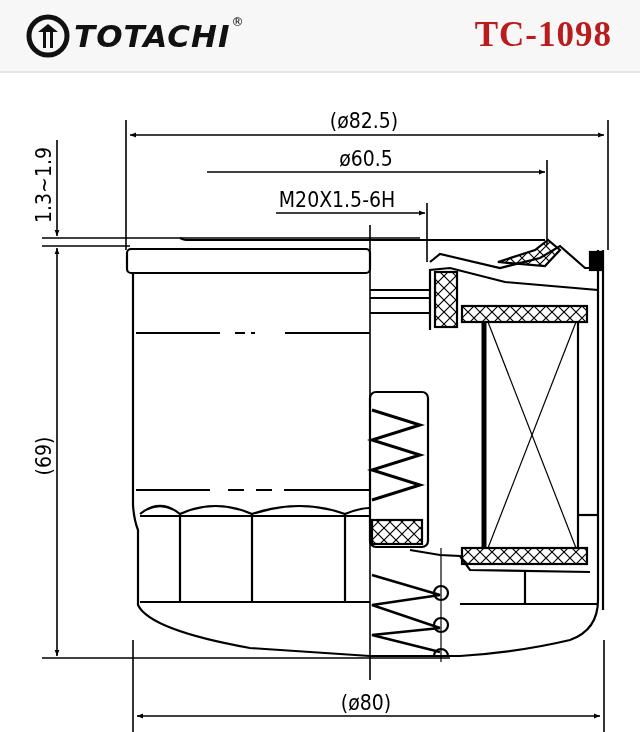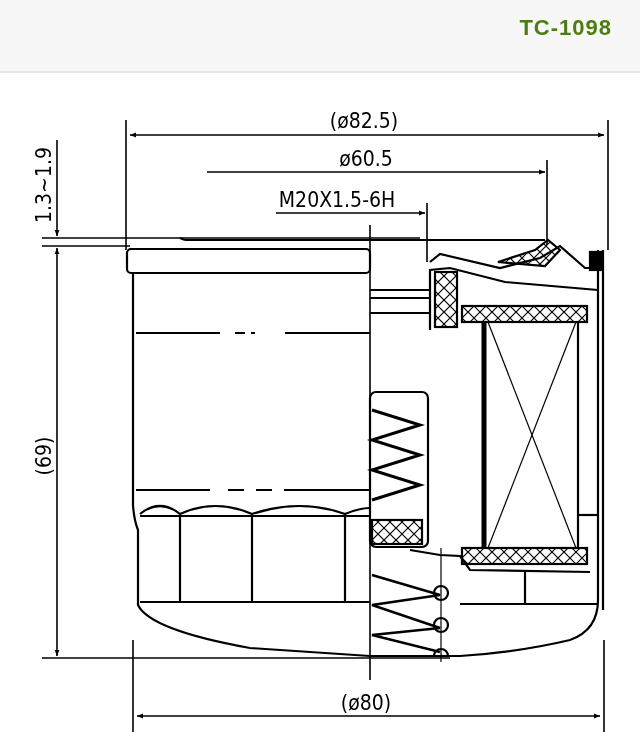--- a/index.html
+++ b/index.html
@@ -16,33 +16,42 @@
       display: flex; align-items: center;
     }
     .brand-logo { width: 44px; height: 44px; }
     .brand-name {
       font-family: "DejaVu Sans", sans-serif; font-weight: bold; font-style: italic;
       font-size: 31px; letter-spacing: 1px; margin-left: 4px; color: #111;
     }
     .brand-reg { font-size: 12px; position: relative; top: -14px; margin-left: 1px; }
     .part-no {
       position: absolute; right: 28px; top: 15px; font-weight: bold;
-      font-size: 22px; letter-spacing: 1px; color: #4d7c0f;
-      font-family: Liberation Sans, sans-serif;
+      font-size: 35px; letter-spacing: 1px; color: #b91c1c;
+      font-family: Liberation Serif, serif;
     }
     .drawing { position: absolute; left: 0; top: 73px; width: 640px; height: 511px; }
     .dim-text {
       font-family: "DejaVu Sans Condensed", "DejaVu Sans", sans-serif;
       font-size: 21px; fill: #000;
     }
   </style>
 </head>
 <body>
 
 <div class="header">
+  <div class="brand">
+    <svg class="brand-logo" viewBox="0 0 44 44">
+      <circle cx="22" cy="22" r="19" fill="none" stroke="#111" stroke-width="5"></circle>
+      <path d="M12 18 L22 10 L32 18 L27 18 L27 34 L17 34 L17 18 Z" fill="#111"></path>
+      <rect x="20" y="18" width="4" height="16" fill="#f7f7f7"></rect>
+    </svg>
+    <span class="brand-name">TOTACHI</span>
+    <span class="brand-reg">®</span>
+  </div>
   <div class="part-no">TC-1098</div>
 </div>
 
 <div class="drawing">
   <svg width="640" height="659" viewBox="0 73 640 659">
     <defs>
       <marker id="arr" viewBox="0 0 10 10" refX="10" refY="5" markerWidth="10" markerHeight="6" orient="auto-start-reverse" markerUnits="userSpaceOnUse">
         <path d="M0,1 L10,5 L0,9 Z" fill="#000"></path>
       </marker>
       <pattern id="hatch" width="12" height="12" patternUnits="userSpaceOnUse">

